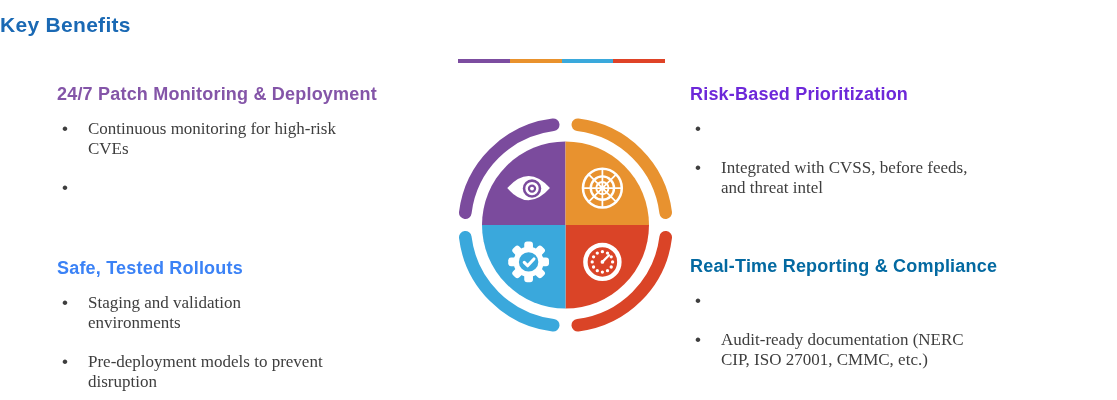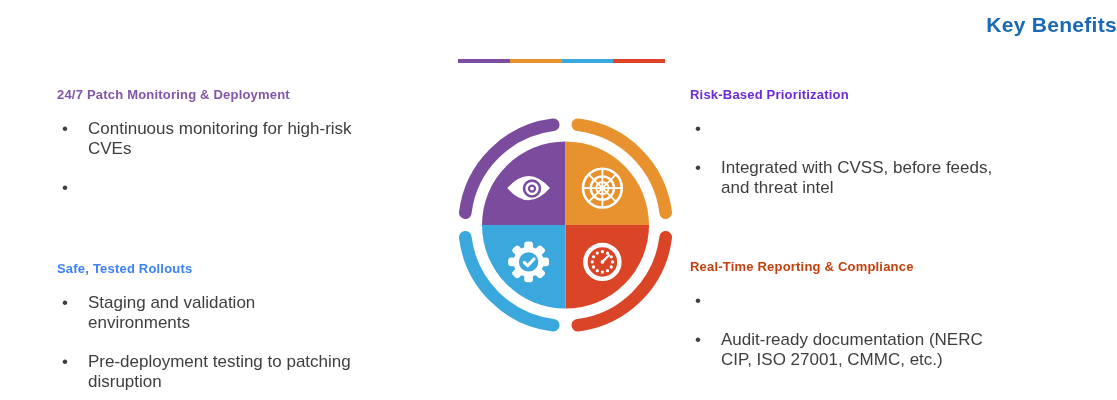--- a/index.html
+++ b/index.html
@@ -1,44 +1,44 @@
 <!DOCTYPE html>
 <html><head>
 <meta charset="utf-8">
 <style>
   html,body { margin:0; padding:0; background:#ffffff; }
   .canvas {
     position:relative; width:1117px; height:400px; background:#ffffff;
     font-family:"Liberation Sans", sans-serif; overflow:hidden;
   }
   .page-title {
-    position:absolute; top:13px; left:0; right:0; text-align:right;
+    position:absolute; top:13px; left:0; right:0; text-align:left;
     font-size:21px; font-weight:bold; letter-spacing:0.3px;
   }
   .divider {
     position:absolute; top:59px; left:458px; width:207px; height:4px;
     display:flex;
   }
   .divider span { flex:1; height:100%; }
   .section { position:absolute; width:375px; }
   .sec-1 { left:57px;  top:84px;  }
   .sec-2 { left:57px;  top:258px; }
   .sec-3 { left:690px; top:84px;  }
   .sec-4 { left:690px; top:256px; }
   .section h3 {
-    margin:0 0 14px 0; font-size:13px; line-height:21px; font-weight:bold;
+    margin:0 0 14px 0; font-size:18px; line-height:21px; font-weight:bold;
     letter-spacing:0.2px;
   }
   .section ul { list-style:none; margin:0; padding:0; }
   .section li {
     display:flex; margin-bottom:19px; color:#3e3e3e;
     font-size:17px; line-height:20px;
   }
   .section li .dot { flex:none; width:26px; padding-left:5px; }
-  .section li .txt { white-space:pre-line; max-width:340px; }
+  .section li .txt { white-space:pre-line; max-width:340px;font-family:Liberation Serif, serif; }
   .wheel {
     position:absolute; left:449px; top:106px; width:233px; height:238px;
   }
   .arc { fill:none; stroke-width:13; stroke-linecap:round; }
 </style>
 </head>
 <body>
 
 <div class="canvas">
 
@@ -68,42 +68,42 @@
   <div class="section sec-2">
     <h3 style="color: #3b82f6;">Safe, Tested Rollouts</h3>
     <ul>
       <li>
         <span class="dot">•</span>
         <span class="txt">Staging and validation
 environments</span>
       </li>
       <li>
         <span class="dot">•</span>
-        <span class="txt">Pre-deployment testing to patching
+        <span class="txt">Pre-deployment models to prevent
 disruption</span>
       </li>
     </ul>
   </div>
 
   <div class="section sec-3">
     <h3 style="color: #6d28d9;">Risk-Based Prioritization</h3>
     <ul>
       <li>
         <span class="dot">•</span>
       </li>
       <li>
         <span class="dot">•</span>
         <span class="txt">Integrated with CVSS, before feeds,
 and threat intel</span>
       </li>
     </ul>
   </div>
 
   <div class="section sec-4">
-    <h3 style="color: #c2410c;">Real-Time Reporting &amp; Compliance</h3>
+    <h3 style="color: #0369a1;">Real-Time Reporting &amp; Compliance</h3>
     <ul>
       <li>
         <span class="dot">•</span>
       </li>
       <li>
         <span class="dot">•</span>
         <span class="txt">Audit-ready documentation (NERC
 CIP, ISO 27001, CMMC, etc.)</span>
       </li>
     </ul>

